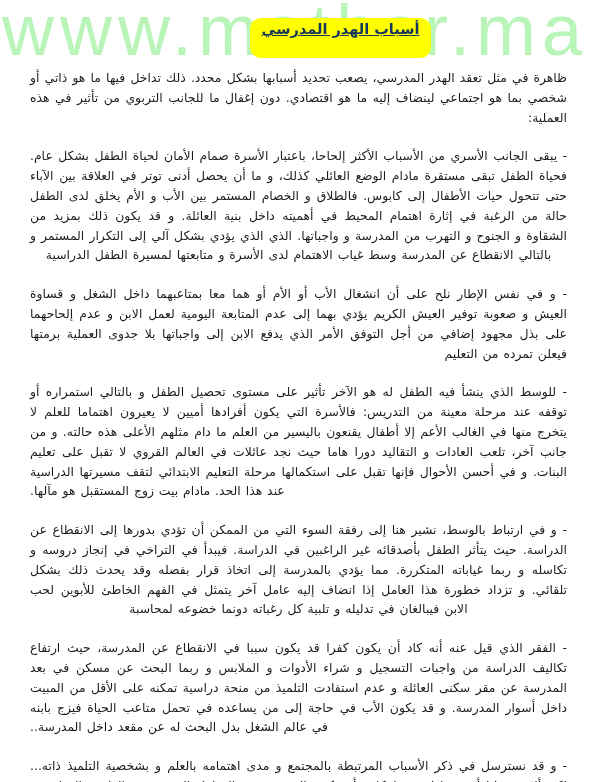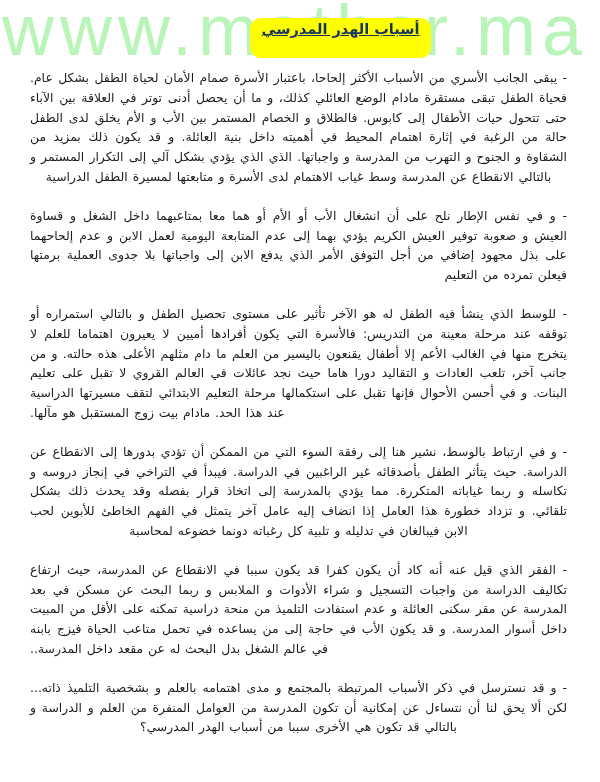--- a/index.html
+++ b/index.html
@@ -62,20 +62,21 @@
 
   <div class="watermark">www.mathsr.ma</div>
 
   <div class="content">
 
     <div class="title-row">
       <span class="title-highlight">أسباب الهدر المدرسي</span>
     </div>
 
     <div class="body-text">
+      <p class="last-right">ظاهرة في مثل تعقد الهدر المدرسي، يصعب تحديد أسبابها بشكل محدد. ذلك تداخل فيها ما هو ذاتي أو شخصي بما هو اجتماعي لينضاف إليه ما هو اقتصادي. دون إغفال ما للجانب التربوي من تأثير في هذه العملية:</p>
 
       <p class="last-center">- يبقى الجانب الأسري من الأسباب الأكثر إلحاحا، باعتبار الأسرة صمام الأمان لحياة الطفل بشكل عام. فحياة الطفل تبقى مستقرة مادام الوضع العائلي كذلك، و ما أن يحصل أدنى توتر في العلاقة بين الآباء حتى تتحول حيات الأطفال إلى كابوس. فالطلاق و الخصام المستمر بين الأب و الأم يخلق لدى الطفل حالة من الرغبة في إثارة اهتمام المحيط في أهميته داخل بنية العائلة. و قد يكون ذلك بمزيد من الشقاوة و الجنوح و التهرب من المدرسة و واجباتها. الذي الذي يؤدي بشكل آلي إلى التكرار المستمر و بالتالي الانقطاع عن المدرسة وسط غياب الاهتمام لدى الأسرة و متابعتها لمسيرة الطفل الدراسية</p>
 
       <p class="last-right">- و في نفس الإطار نلح على أن انشغال الأب أو الأم أو هما معا بمتاعبهما داخل الشغل و قساوة العيش و صعوبة توفير العيش الكريم يؤدي بهما إلى عدم المتابعة اليومية لعمل الابن و عدم إلحاحهما على بذل مجهود إضافي من أجل التوفق الأمر الذي يدفع الابن إلى واجباتها بلا جدوى العملية برمتها فيعلن تمرده من التعليم</p>
 
       <p class="last-left">- للوسط الذي ينشأ فيه الطفل له هو الآخر تأثير على مستوى تحصيل الطفل و بالتالي استمراره أو توقفه عند مرحلة معينة من التدريس: فالأسرة التي يكون أفرادها أميين لا يعيرون اهتماما للعلم لا يتخرج منها في الغالب الأعم إلا أطفال يقنعون باليسير من العلم ما دام مثلهم الأعلى هذه حالته. و من جانب آخر، تلعب العادات و التقاليد دورا هاما حيث نجد عائلات في العالم القروي لا تقبل على تعليم البنات. و في أحسن الأحوال فإنها تقبل على استكمالها مرحلة التعليم الابتدائي لتقف مسيرتها الدراسية عند هذا الحد. مادام بيت زوج المستقبل هو مآلها.</p>
 
       <p class="last-center">- و في ارتباط بالوسط، نشير هنا إلى رفقة السوء التي من الممكن أن تؤدي بدورها إلى الانقطاع عن الدراسة. حيث يتأثر الطفل بأصدقائه غير الراغبين في الدراسة. فيبدأ في التراخي في إنجاز دروسه و تكاسله و ربما غياباته المتكررة. مما يؤدي بالمدرسة إلى اتخاذ قرار بفصله وقد يحدث ذلك بشكل تلقائي. و تزداد خطورة هذا العامل إذا انضاف إليه عامل آخر يتمثل في الفهم الخاطئ للأبوين لحب الابن فيبالغان في تدليله و تلبية كل رغباته دونما خضوعه لمحاسبة</p>
 
       <p class="last-left">- الفقر الذي قيل عنه أنه كاد أن يكون كفرا قد يكون سببا في الانقطاع عن المدرسة، حيث ارتفاع تكاليف الدراسة من واجبات التسجيل و شراء الأدوات و الملابس و ربما البحث عن مسكن في بعد المدرسة عن مقر سكنى العائلة و عدم استفادت التلميذ من منحة دراسية تمكنه على الأقل من المبيت داخل أسوار المدرسة. و قد يكون الأب في حاجة إلى من يساعده في تحمل متاعب الحياة فيزج بابنه في عالم الشغل بدل البحث له عن مقعد داخل المدرسة..</p>

